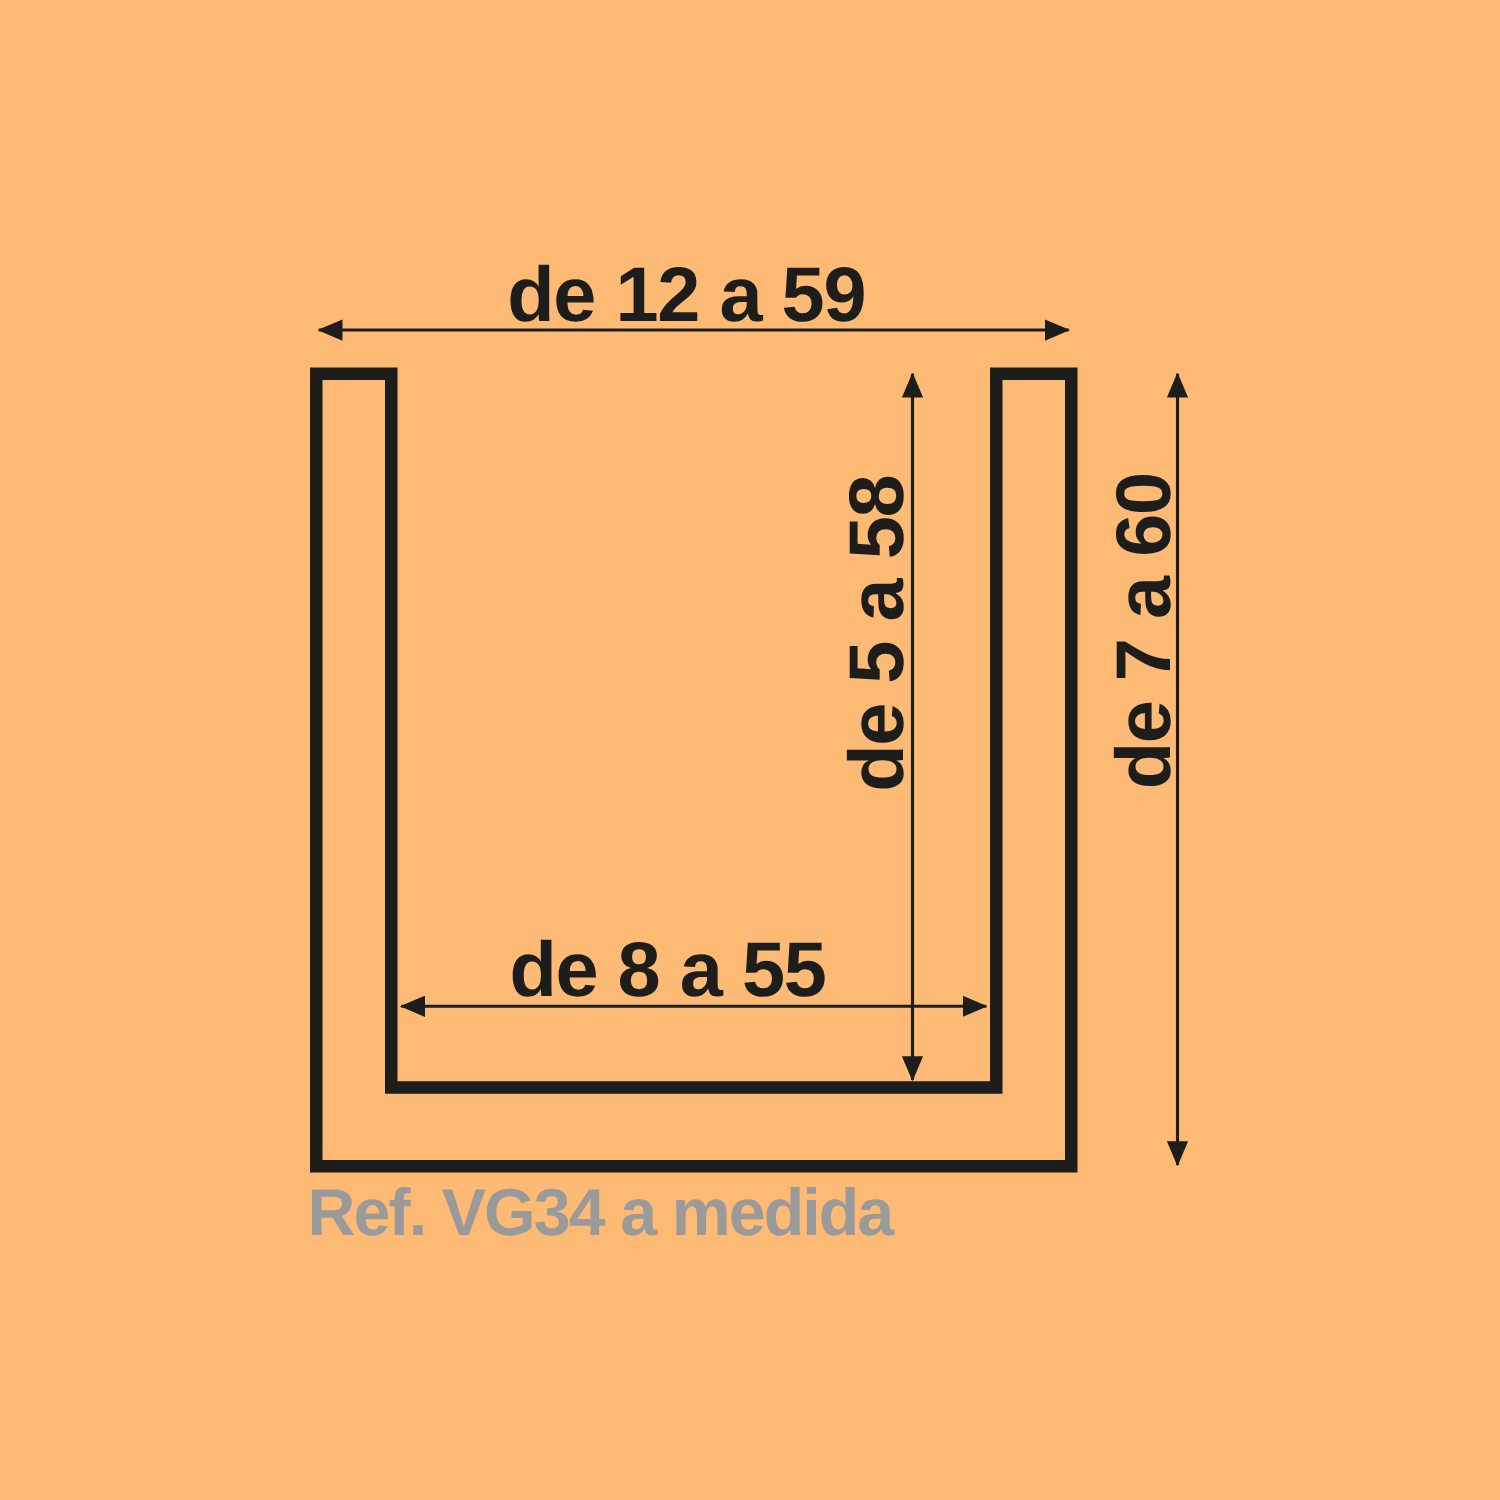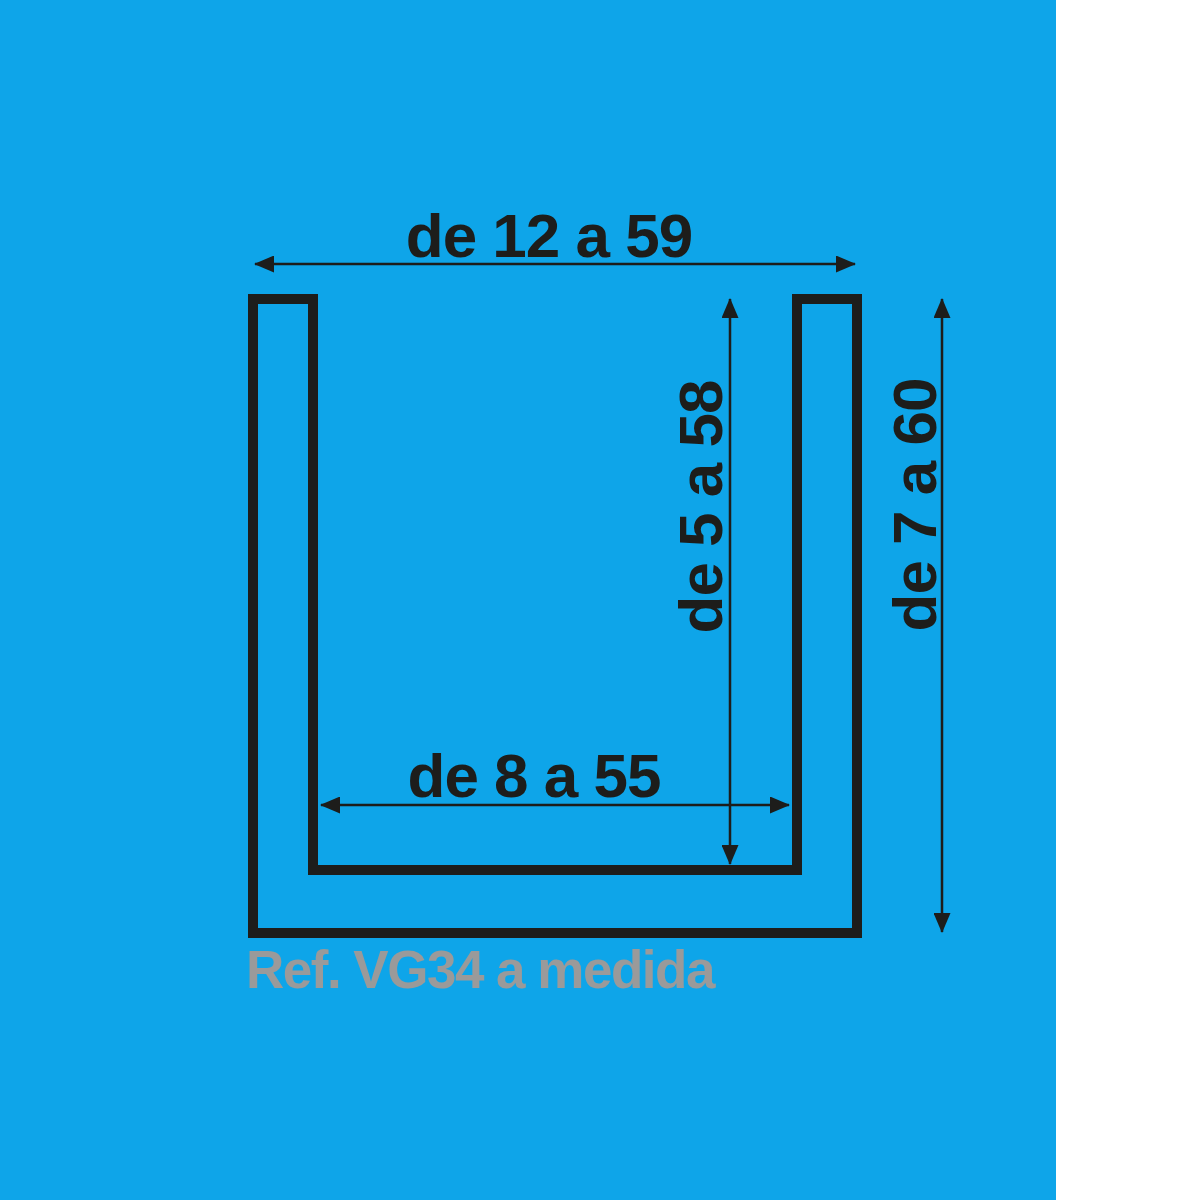--- a/index.html
+++ b/index.html
@@ -2,23 +2,23 @@
 <html><head>
 <meta charset="utf-8">
 <style>
   html, body {
     margin: 0;
     padding: 0;
     background: #ffffff;
   }
   #canvas {
     position: relative;
-    width: 1056px;
+    width: 1200px;
     height: 1200px;
-    background: #0ea5e9;
+    background: #fdba74;
     overflow: hidden;
     font-family: "Liberation Sans", sans-serif;
   }
   svg { display: block; }
   .profile-outline {
     fill: none;
     stroke: #1d1d1b;
     stroke-width: 10;
     stroke-linejoin: miter;
   }

